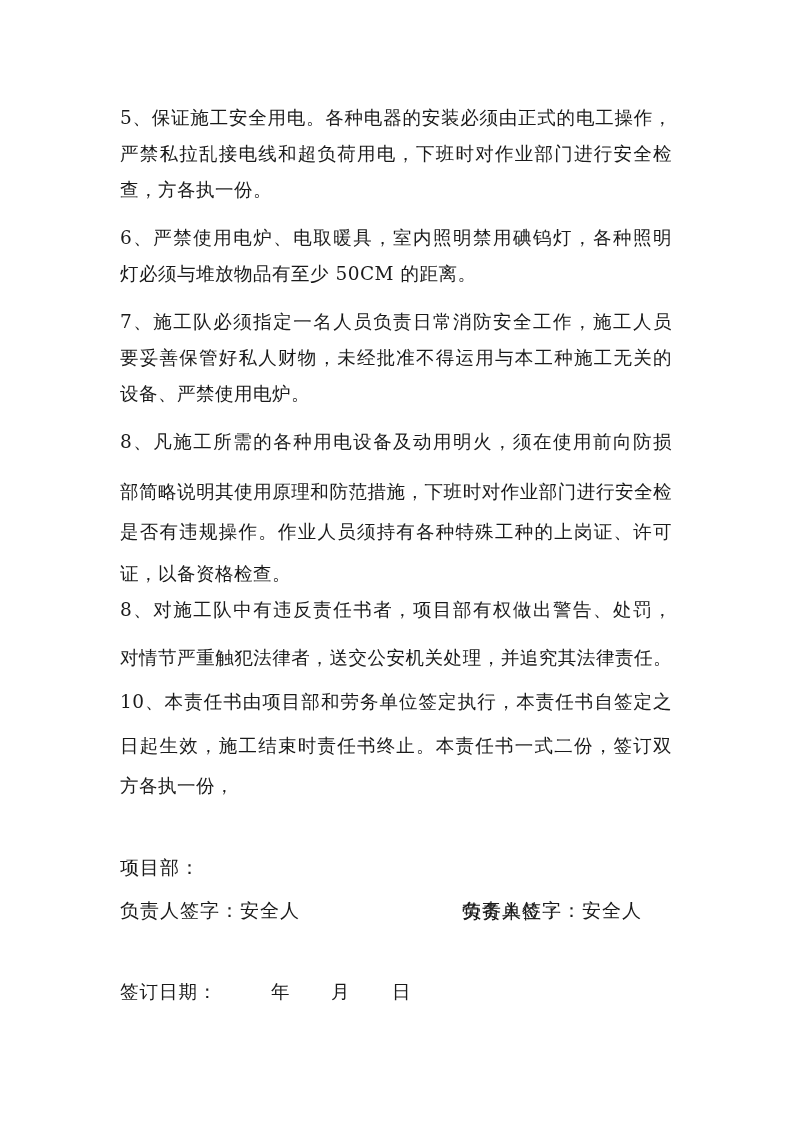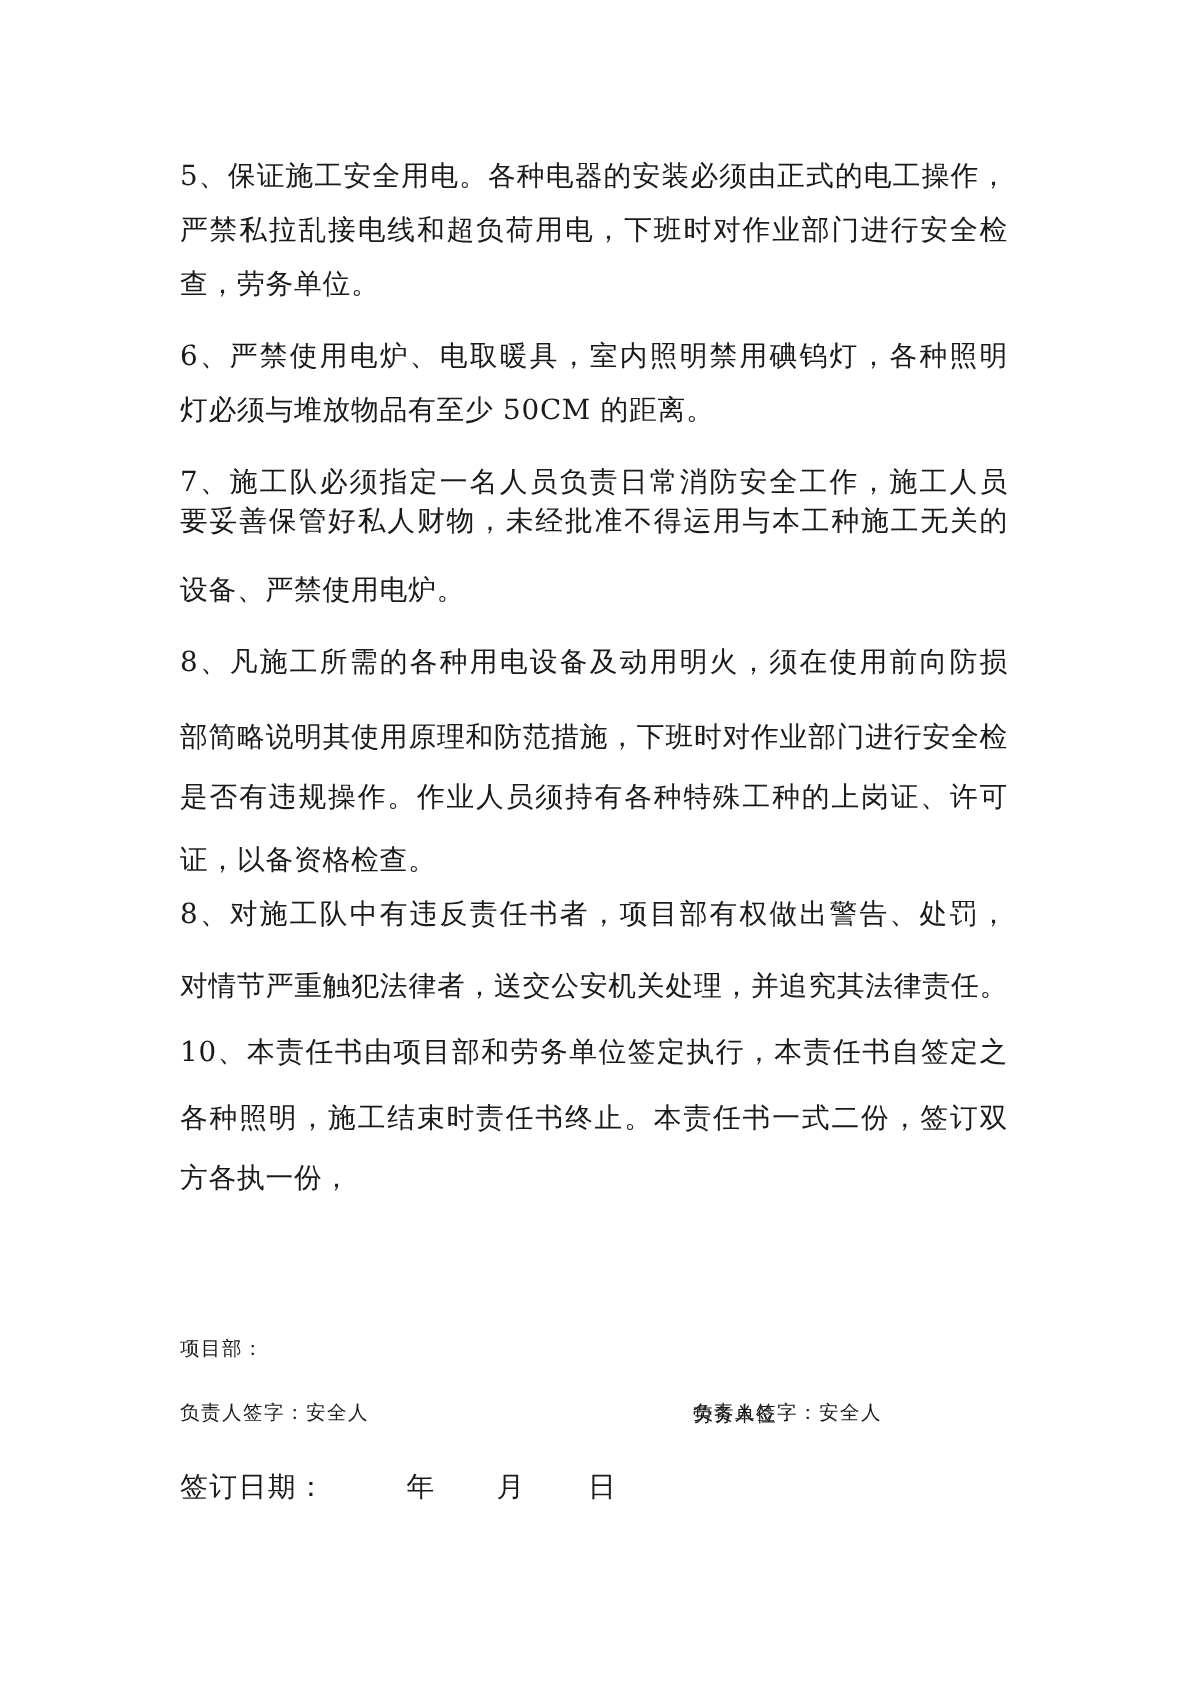--- a/index.html
+++ b/index.html
@@ -32,73 +32,72 @@
       white-space: nowrap;
       text-align: justify;
       text-align-last: justify;
       letter-spacing: 0.5px;
     }
     .line.last {
       text-align-last: left;
     }
     .sig {
       position: absolute;
-      font-size: 13px;
+      font-size: 19px;
       line-height: 24px;
       white-space: nowrap;
       letter-spacing: 1px;
-      margin-top: 33px;
     }
     .date-row {
       position: absolute;
       left: 120px;
       top: 980px;
       font-size: 18.5px;
       line-height: 24px;
       white-space: nowrap;
     }
     .date-row span { position: absolute; top: 0; }
   </style>
 </head>
 <body>
 
 <div class="page">
 
   <div>
     <div class="line" style="top:106px">5、保证施工安全用电。各种电器的安装必须由正式的电工操作，</div>
     <div class="line" style="top:142px">严禁私拉乱接电线和超负荷用电，下班时对作业部门进行安全检</div>
-    <div class="line last" style="top:178px">查，劳务单位。</div>
+    <div class="line last" style="top:178px">查，方各执一份。</div>
   </div>
 
   <div>
     <div class="line" style="top:226px">6、严禁使用电炉、电取暖具，室内照明禁用碘钨灯，各种照明</div>
     <div class="line last" style="top:262px">灯必须与堆放物品有至少 50CM 的距离。</div>
   </div>
 
   <div>
     <div class="line" style="top:310px">7、施工队必须指定一名人员负责日常消防安全工作，施工人员</div>
-    <div class="line" style="top:336px">要妥善保管好私人财物，未经批准不得运用与本工种施工无关的</div>
+    <div class="line" style="top:346px">要妥善保管好私人财物，未经批准不得运用与本工种施工无关的</div>
     <div class="line last" style="top:382px">设备、严禁使用电炉。</div>
   </div>
 
   <div>
     <div class="line" style="top:430px">8、凡施工所需的各种用电设备及动用明火，须在使用前向防损</div>
     <div class="line" style="top:480px">部简略说明其使用原理和防范措施，下班时对作业部门进行安全检</div>
     <div class="line" style="top:520px">是否有违规操作。作业人员须持有各种特殊工种的上岗证、许可</div>
     <div class="line last" style="top:562px">证，以备资格检查。</div>
   </div>
 
   <div>
     <div class="line" style="top:598px">8、对施工队中有违反责任书者，项目部有权做出警告、处罚，</div>
     <div class="line" style="top:646px">对情节严重触犯法律者，送交公安机关处理，并追究其法律责任。</div>
   </div>
 
   <div>
     <div class="line" style="top:690px">10、本责任书由项目部和劳务单位签定执行，本责任书自签定之</div>
-    <div class="line" style="top:734px">各种照明，施工结束时责任书终止。本责任书一式二份，签订双</div>
+    <div class="line" style="top:734px">日起生效，施工结束时责任书终止。本责任书一式二份，签订双</div>
     <div class="line last" style="top:774px">方各执一份，</div>
   </div>
 
   <div>
     <div class="sig" style="left:120px; top:855px">项目部：</div>
     <div class="sig" style="left:462px; top:899px">劳务单位：</div>
     <div class="sig" style="left:120px; top:898px">负责人签字：安全人</div>
     <div class="sig" style="left:462px; top:898px">负责人签字：安全人</div>
   </div>
 

